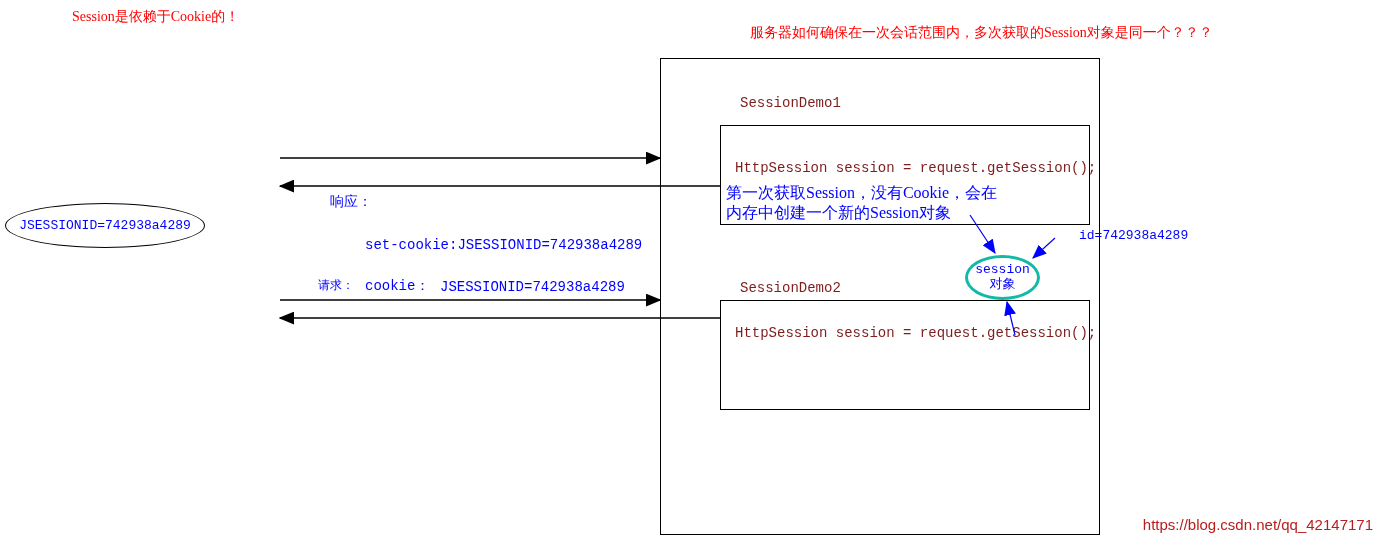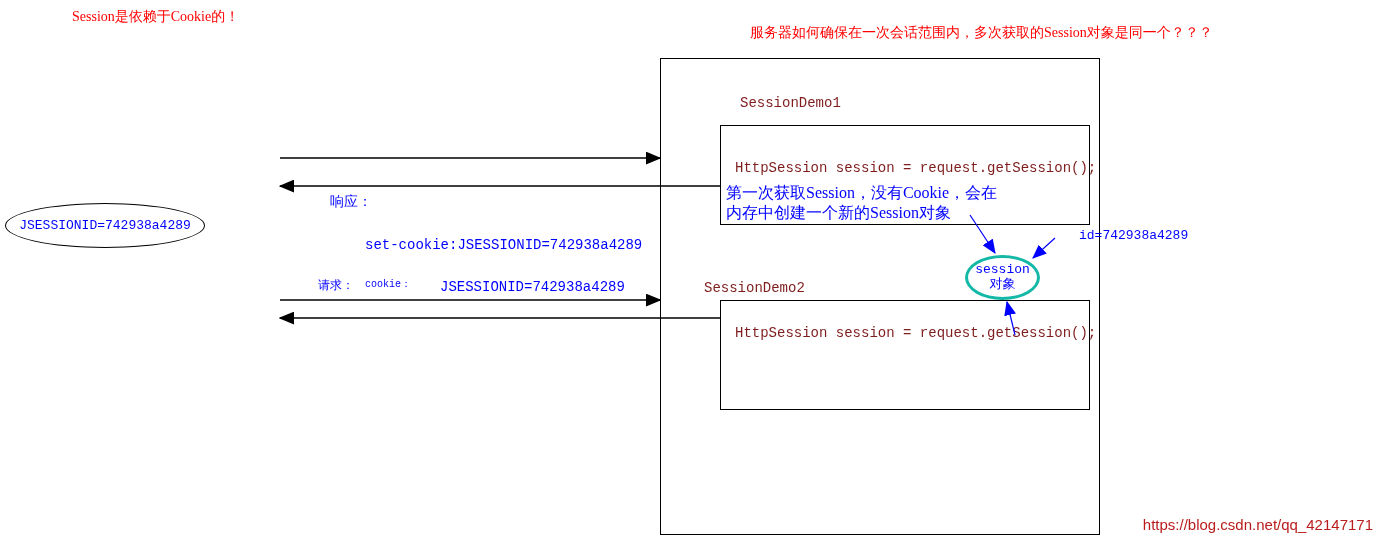--- a/index.html
+++ b/index.html
@@ -79,39 +79,39 @@
 
 <div class="el red" style="left:750px; top:8px; font-size:14px;margin-top:16px;">服务器如何确保在一次会话范围内，多次获取的Session对象是同一个？？？</div>
 
 <div class="el server-box"></div>
 
 <div class="el black mono" style="left:740px; top:95px;">SessionDemo1</div>
 <div class="el demo1-box"></div>
 <div class="el black mono" style="left:735px; top:160px;">HttpSession session = request.getSession();</div>
 <div class="el blue" style="left:726px; top:183px; width:280px; font-size:16px; line-height:1.25;">第一次获取Session，没有Cookie，会在内存中创建一个新的Session对象</div>
 
-<div class="el black mono" style="left:704px; top:280px;text-align:center;">SessionDemo2</div>
+<div class="el black mono" style="left:740px; top:280px;text-align:center;">SessionDemo2</div>
 <div class="el demo2-box"></div>
 <div class="el black mono" style="left:735px; top:325px;">HttpSession session = request.getSession();</div>
 
 <div class="el client-ellipse">
   <span class="blue mono" style="font-size:13px;">JSESSIONID=742938a4289</span>
 </div>
 
 <div class="el session-ellipse blue mono">
   <span>session</span>
   <span>对象</span>
 </div>
 <div class="el blue mono" style="left:1055px; top:228px; font-size:13px;margin-left:24px;">id=742938a4289</div>
 
 <div class="el blue" style="left:295px; top:193px; font-size:14px;padding-left:35px;">响应：</div>
 <div class="el blue mono" style="left:365px; top:193px; font-size:14px;margin-top:44px;">set-cookie:JSESSIONID=742938a4289</div>
 
 <div class="el blue" style="left:310px; top:277px; font-size:12px;margin-left:8px;">请求：</div>
-<div class="el blue mono" style="left:365px; top:277px; font-size:10px;">cookie：</div>
+<div class="el blue mono" style="left:365px; top:277px; font-size:14px;">cookie：</div>
 <div class="el blue mono" style="left:440px; top:279px; font-size:14px;">JSESSIONID=742938a4289</div>
 
 <svg class="arrows" xmlns="http://www.w3.org/2000/svg">
   <defs>
     <marker id="arrow-black" markerWidth="12" markerHeight="10" refX="11" refY="5" orient="auto">
       <path d="M0,0 L12,5 L0,10 z" fill="#000"></path>
     </marker>
     <marker id="arrow-blue" markerWidth="12" markerHeight="10" refX="11" refY="5" orient="auto">
       <path d="M0,0 L12,5 L0,10 z" fill="#0000ff"></path>
     </marker>

